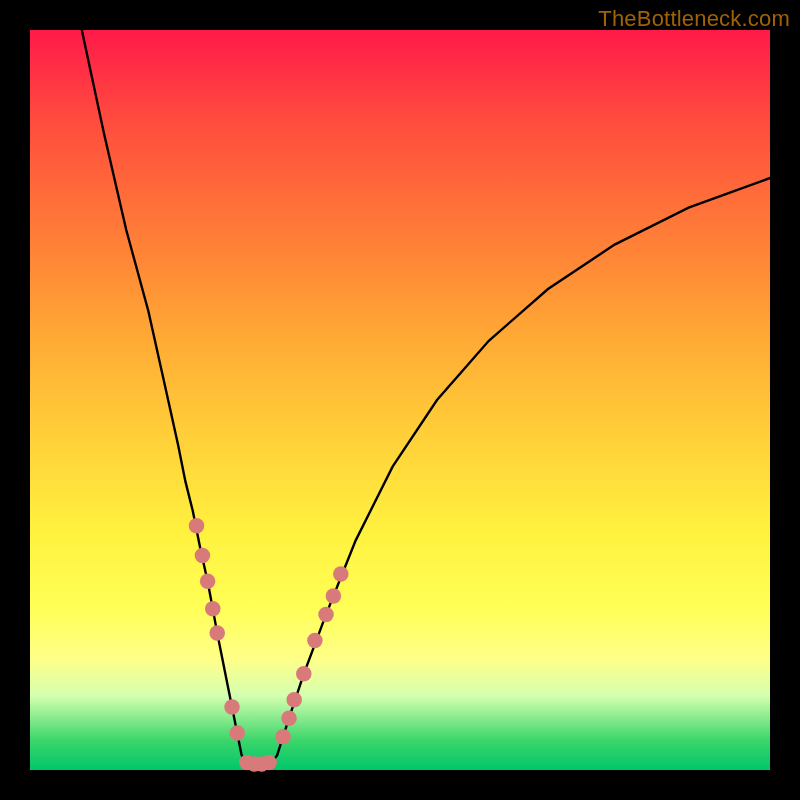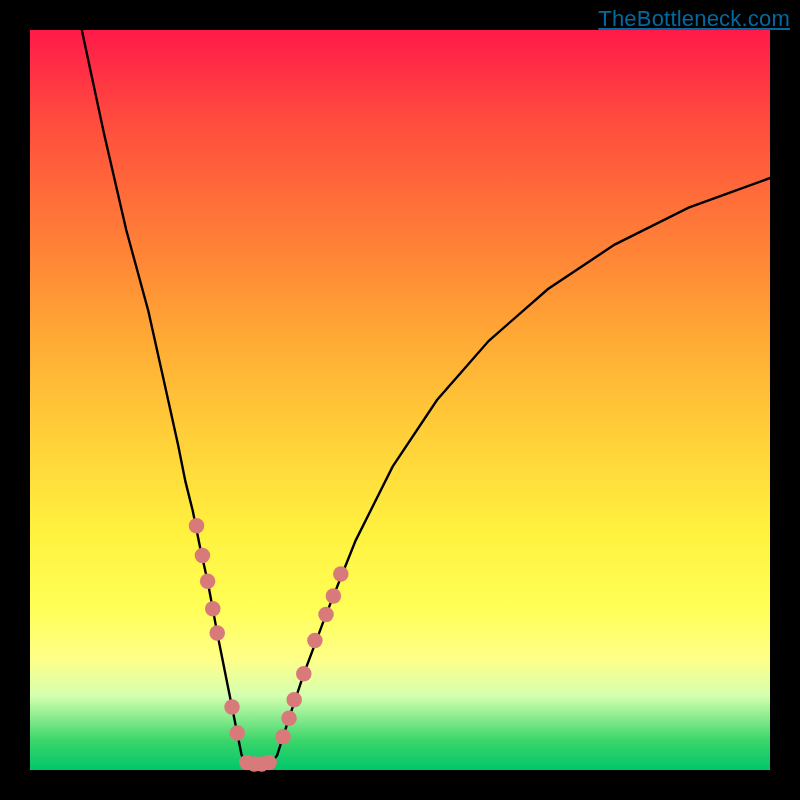--- a/index.html
+++ b/index.html
@@ -28,25 +28,24 @@
       #ffff56 78%,
       #ffff89 85%,
       #d4ffb0 90%,
       #3bd66a 96%,
       #00c66a 100%);
   }
   .watermark {
     position: absolute;
     top: 6px;
     right: 10px;
-    color: #0369a1;
+    color: #a16207;
     font-size: 22px;
     font-weight: 500;
     letter-spacing: .2px;
-    text-decoration: underline;
   }
   svg.plot {
     position: absolute;
     left: 30px;
     top: 30px;
     width: 740px;
     height: 740px;
     overflow: visible;
   }
   .curve {

